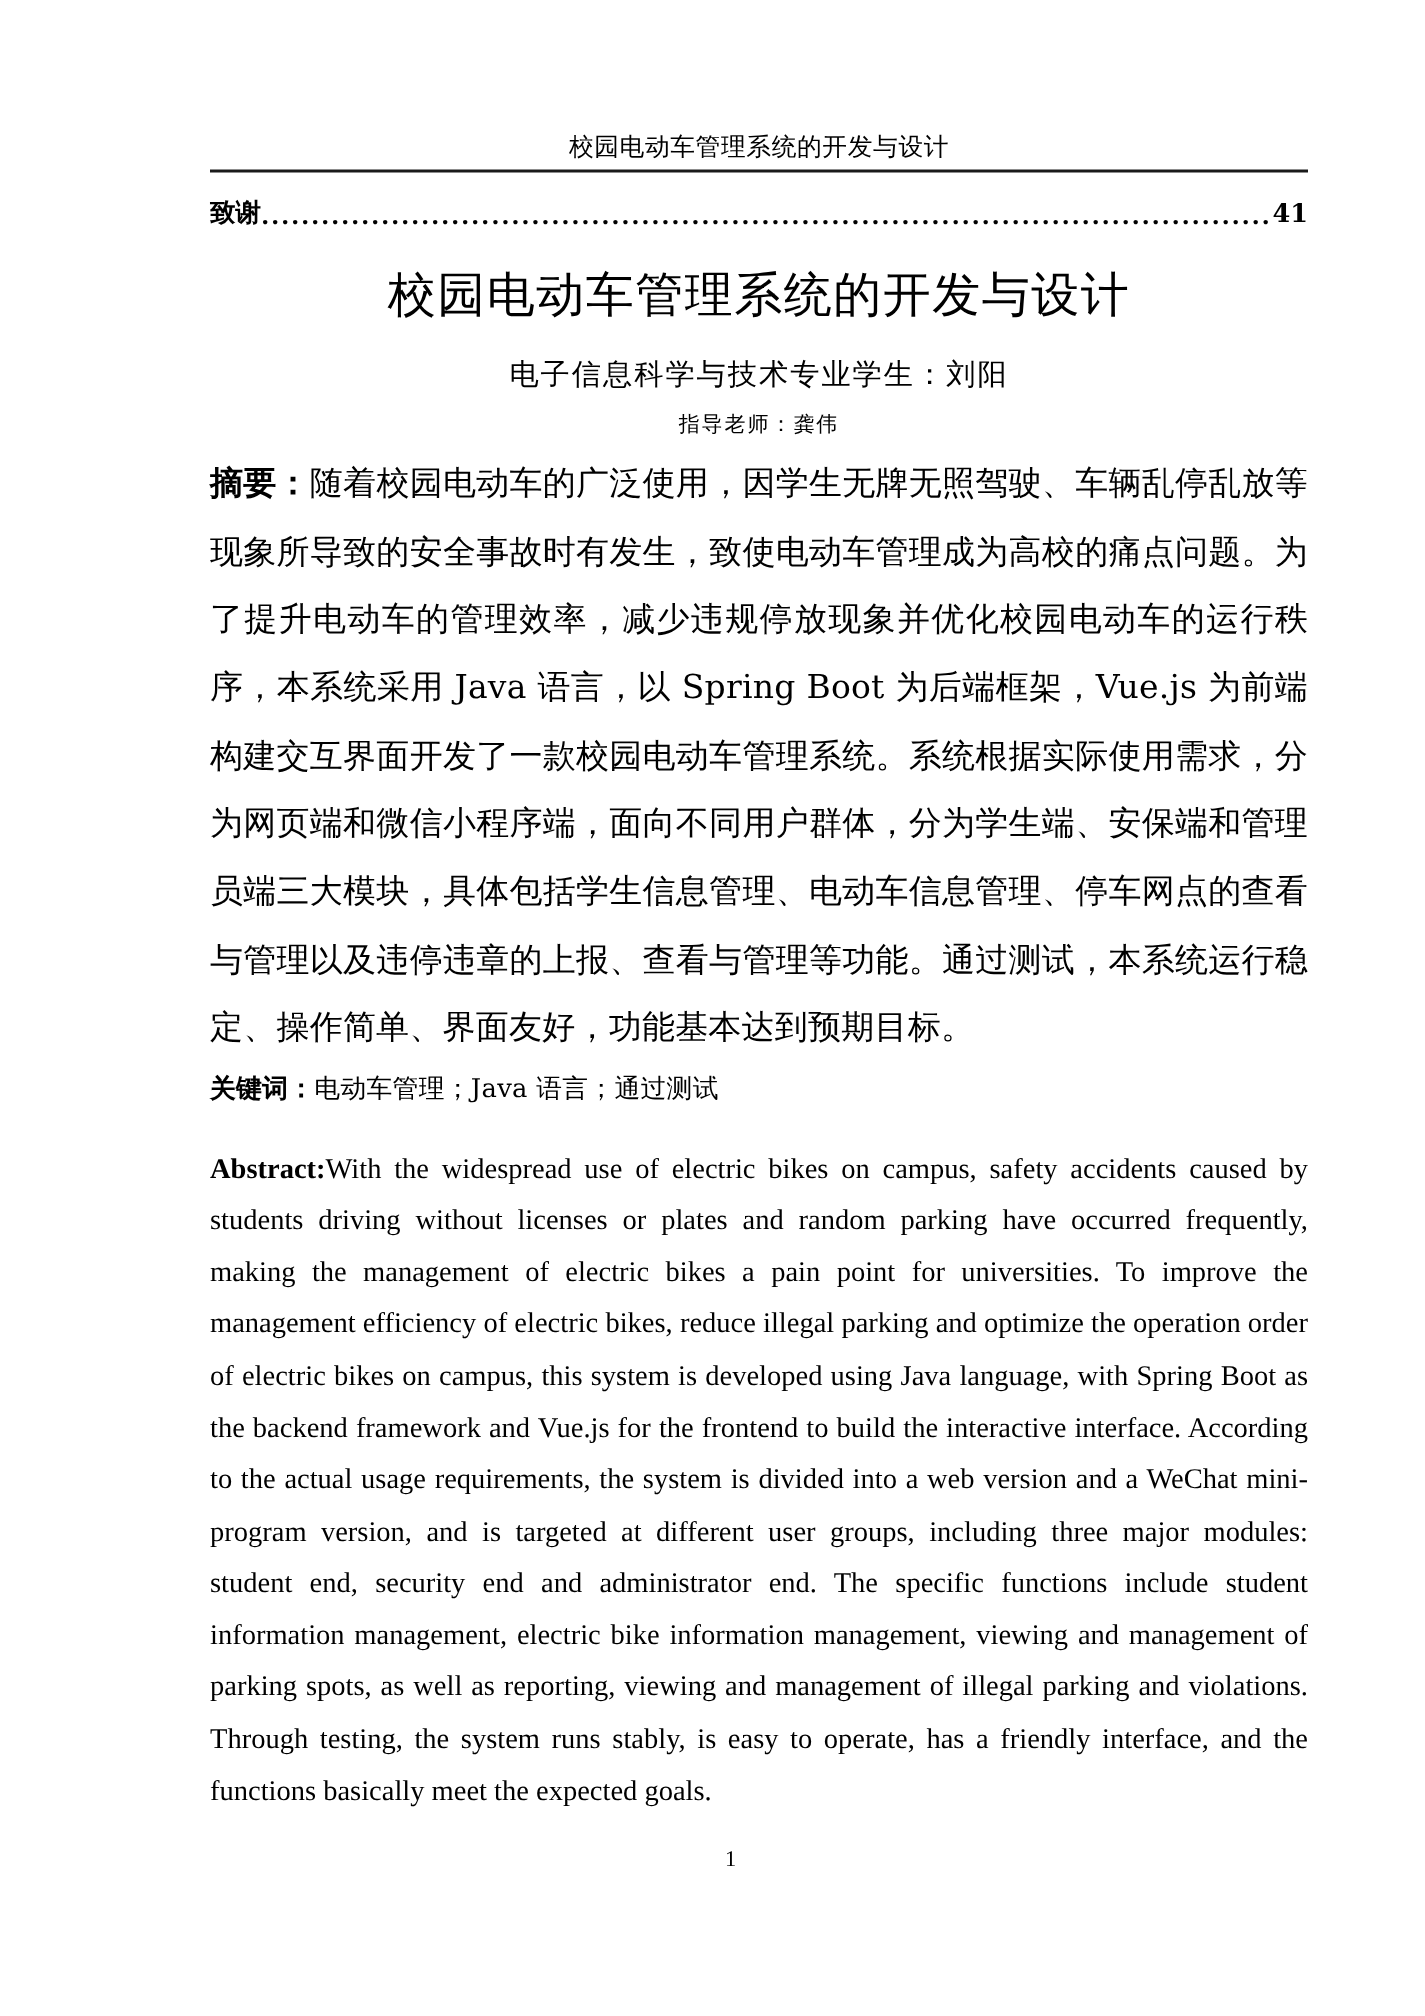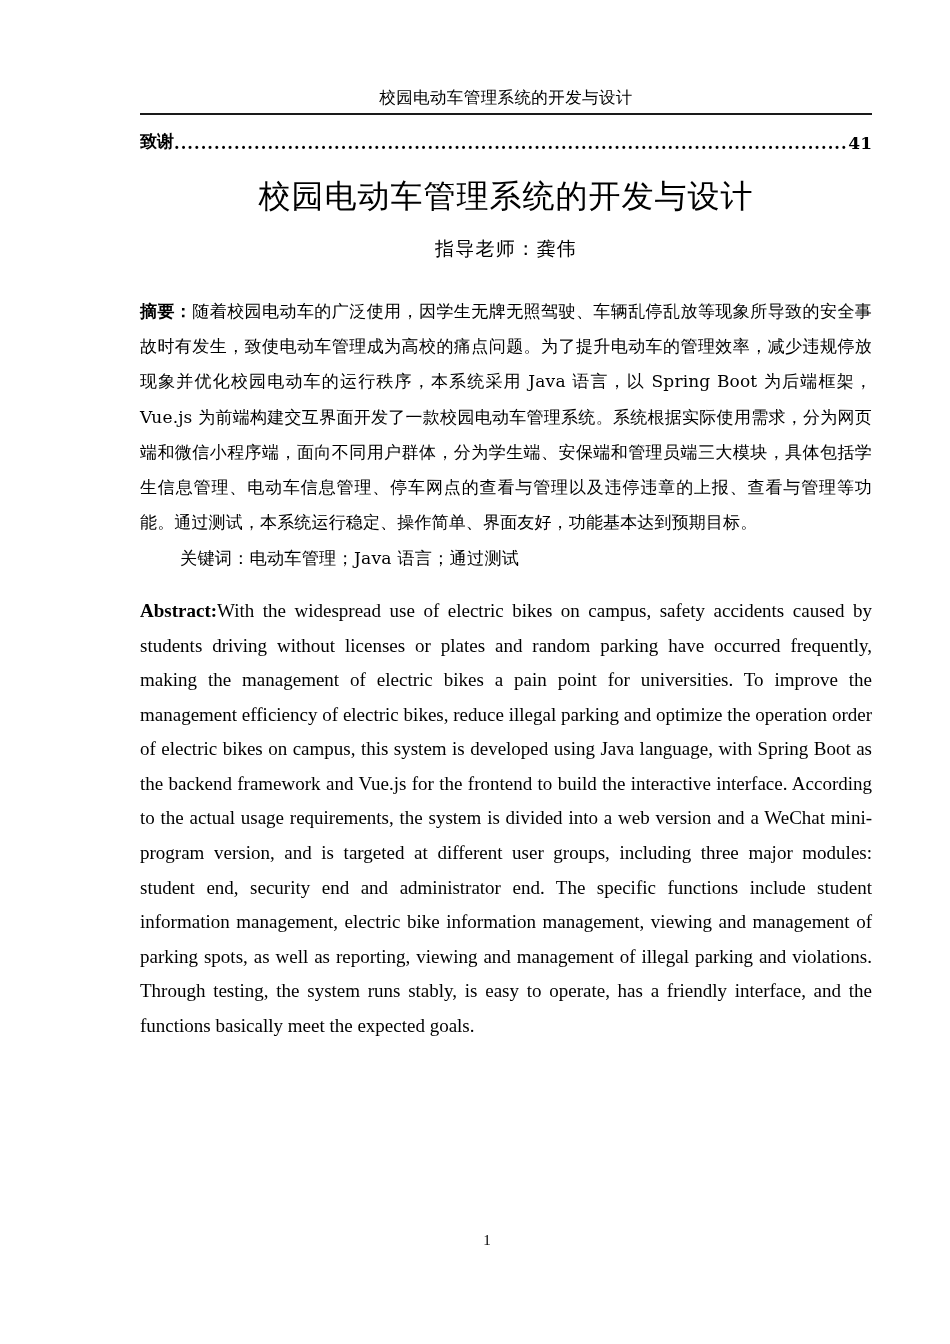--- a/index.html
+++ b/index.html
@@ -81,47 +81,47 @@
   }
   .byline {
     text-align: center;
     font-size: 19.5px;
     margin-top: 21px;
     letter-spacing: 1.3px;
     font-family: "DejaVu Serif", "Liberation Serif", serif;
   }
   .advisor {
     text-align: center;
-    font-size: 19px;
+    font-size: 14px;
     margin-top: 11px;
     letter-spacing: 1.3px;
     font-family: "DejaVu Serif", "Liberation Serif", serif;
   }
 
   
   .cn-block {
-    margin-top: 32px;
-    font-size: 17px;
+    margin-top: 8px;
+    font-size: 22px;
     line-height: 2.06;
     text-align: justify;
     text-justify: inter-ideograph;
     font-family: "DejaVu Serif", "Liberation Serif", serif;
     letter-spacing: 0.15px;
   }
   .cn-block .lbl {
     font-weight: bold;
   }
   .cn-keywords {
     margin-top: 1px;
     font-size: 17.2px;
     line-height: 2.0;
     font-family: "DejaVu Serif", "Liberation Serif", serif;
     letter-spacing: 0.2px;
   }
-  .cn-keywords .lbl { font-weight: normal; margin-left: 40px; }
+  .cn-keywords .lbl { font-weight: bold; }
 
   
   .en-block {
     margin-top: 19px;
     font-size: 19px;
     line-height: 1.82;
     text-align: justify;
     font-family: "Liberation Serif", "DejaVu Serif", serif;
   }
   .en-block .lbl { font-weight: bold; }
@@ -156,20 +156,21 @@
       <div class="header-rule"></div>
     </div>
 
     <div class="toc-line">
       <span class="toc-label">致谢</span>
       <span class="toc-dots">...........................................................................................................................................</span>
       <span class="toc-page">41</span>
     </div>
 
     <h1 class="doc-title">校园电动车管理系统的开发与设计</h1>
+    <div class="byline">电子信息科学与技术专业学生：刘阳</div>
     <div class="advisor">指导老师：龚伟</div>
 
     <div class="cn-block">
       <span class="lbl">摘要：</span><span>随着校园电动车的广泛使用，因学生无牌无照驾驶、车辆乱停乱放等现象所导致的安全事故时有发生，致使电动车管理成为高校的痛点问题。为了提升电动车的管理效率，减少违规停放现象并优化校园电动车的运行秩序，本系统采用 Java 语言，以 Spring Boot 为后端框架，Vue.js 为前端构建交互界面开发了一款校园电动车管理系统。系统根据实际使用需求，分为网页端和微信小程序端，面向不同用户群体，分为学生端、安保端和管理员端三大模块，具体包括学生信息管理、电动车信息管理、停车网点的查看与管理以及违停违章的上报、查看与管理等功能。通过测试，本系统运行稳定、操作简单、界面友好，功能基本达到预期目标。</span>
     </div>
     <div class="cn-keywords">
       <span class="lbl">关键词：</span><span>电动车管理；Java 语言；通过测试</span>
     </div>
 
     <div class="en-block">

